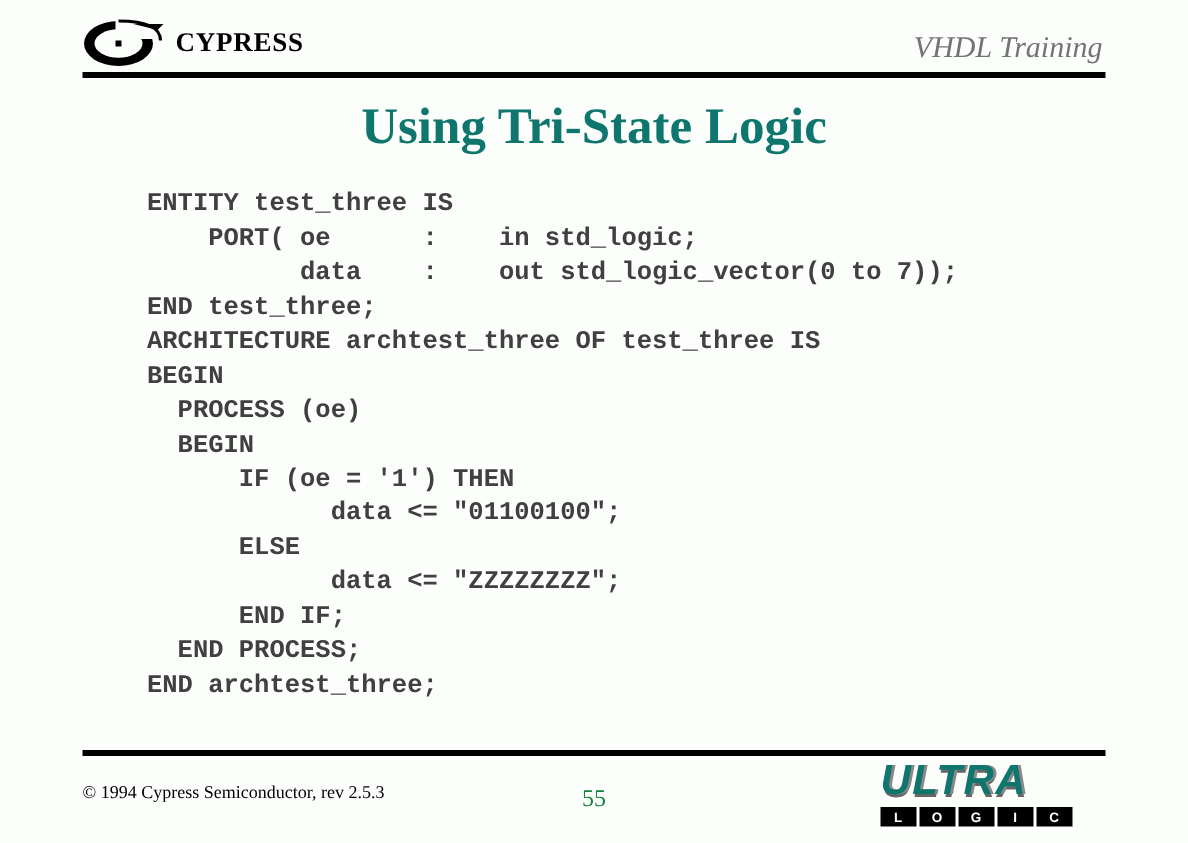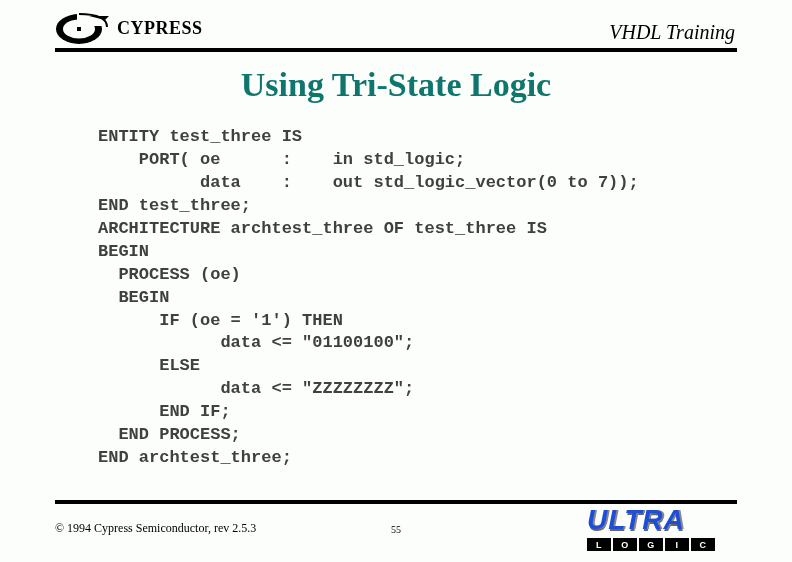--- a/index.html
+++ b/index.html
@@ -32,21 +32,21 @@
     font-size: 18px;
     letter-spacing: 0.5px;
     margin-left: 6px;
     color: #000;
     padding-bottom: 2px;
   }
   .header-title {
     margin-left: auto;
     font-style: italic;
     font-size: 20px;
-    color: #000000;
+    color: #737373;
     padding-bottom: 2px;
     padding-right: 2px;
   }
   .hr-thick {
     margin: 2px 55px 0 55px;
     height: 4px;
     background: #000;
   }
   .slide-title {
     text-align: center;
@@ -85,39 +85,39 @@
   }
   .copyright {
     font-size: 12px;
     font-family: 'Times New Roman', serif;
     color: #000;
   }
   .page-num {
     position: absolute;
     left: 50%;
     transform: translateX(-50%);
-    font-size: 10px;
+    font-size: 16px;
     font-weight: normal;
-    color: #000000;
+    color: #15803d;
     top: 16px;
   }
   .ultra-logo {
     margin-left: auto;
     position: relative;
     width: 150px;
     height: 44px;
     margin-top: -4px;
   }
   .ultra-text {
     font-family: Arial, Helvetica, sans-serif;
     font-weight: 900;
     font-style: italic;
     font-size: 28px;
     letter-spacing: 1px;
-    color: #1d4ed8;
+    color: #0f766e;
     text-shadow:
       2px 0 0 #888,
       1px 2px 0 #666;
   }
   .ultra-boxes {
     display: flex;
     gap: 2px;
     margin-top: 2px;
   }
   .ultra-boxes span {

